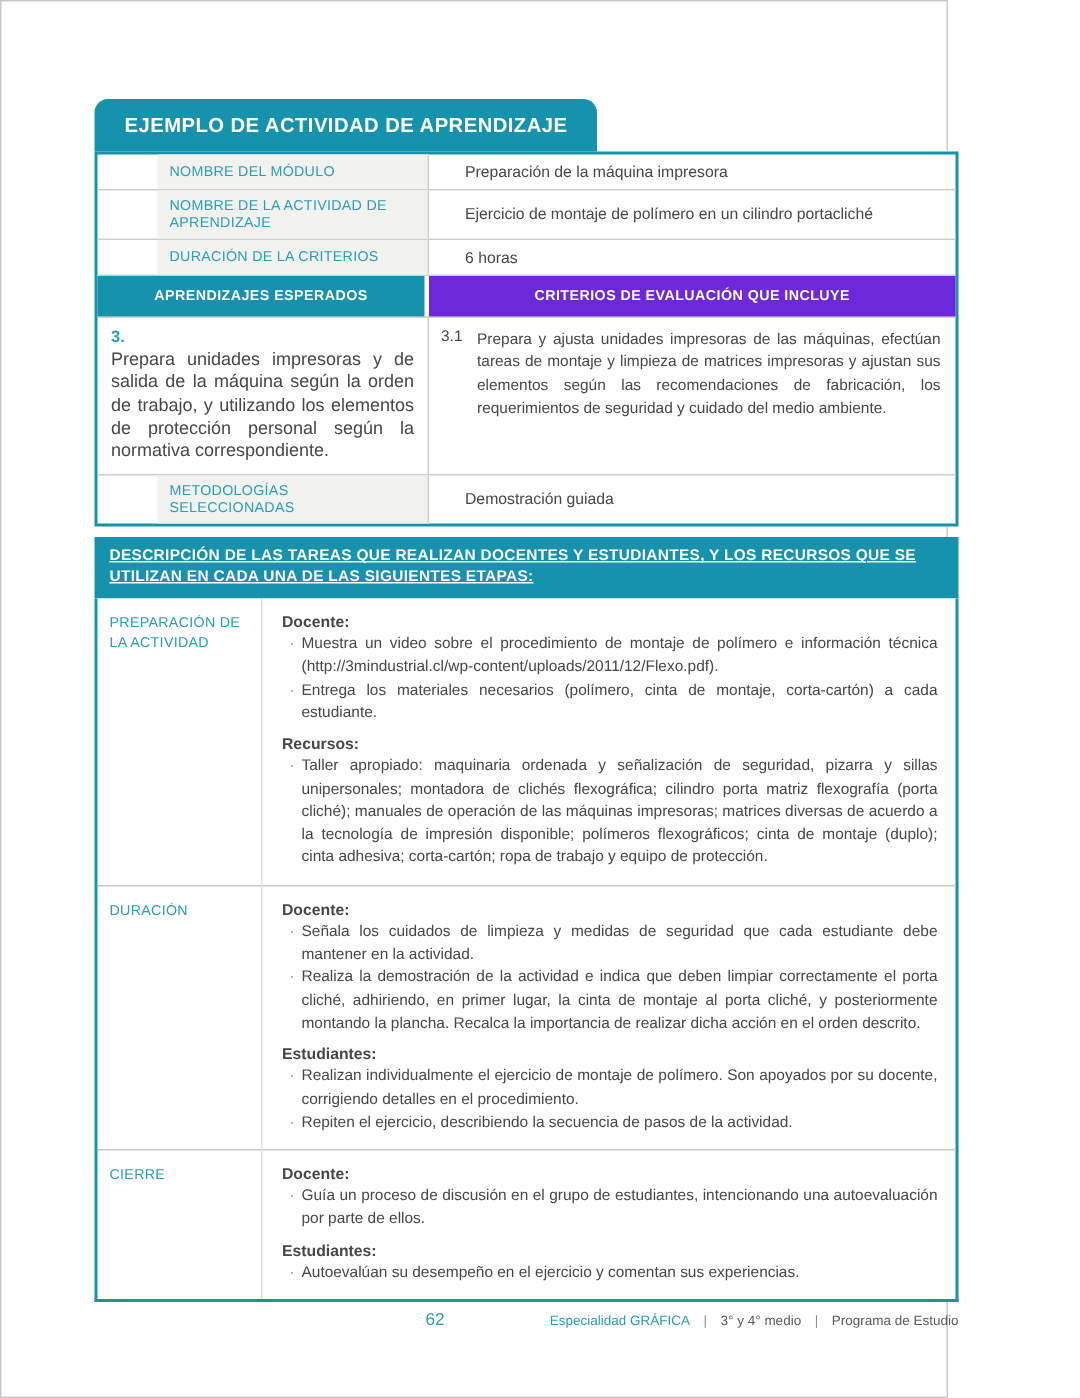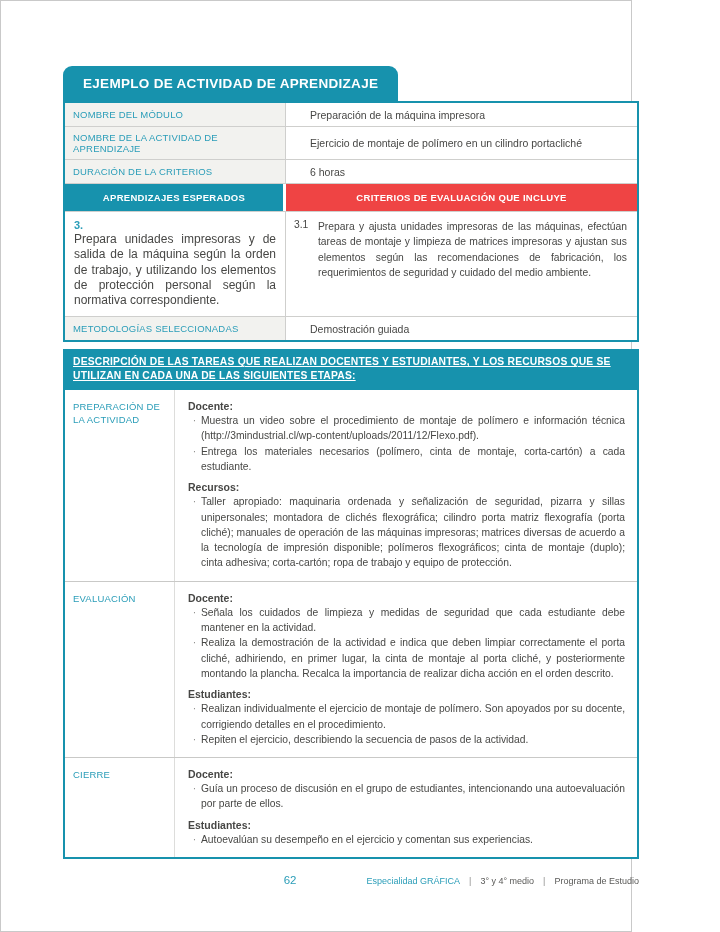--- a/index.html
+++ b/index.html
@@ -20,31 +20,32 @@
     border-radius:9px 9px 0 0;
   }
 
   
   .info-table { border:2px solid #1792ad; background:#fff; }
   .i-row { display:grid; grid-template-columns:221px 1fr; border-bottom:1px solid #cfcfcd; }
   .i-label {
     background:#f2f2ef; color:#2a9db8; font-size:9.5px; letter-spacing:.2px;
     padding:5px 8px; border-right:1px solid #cfcfcd; display:flex; align-items:center;
     min-height:23px;
+    margin-left:40px;
   }
   .i-value { font-size:10.5px; padding:5px 24px; display:flex; align-items:center; }
 
   .hdr-row { display:grid; grid-template-columns:221px 1fr; border-bottom:1px solid #cfcfcd; }
   .hdr-left, .hdr-right {
     color:#fff; font-size:9.5px; font-weight:bold; letter-spacing:.3px;
     text-align:center; display:flex; align-items:center; justify-content:center;
     min-height:27px; padding:4px 6px;
   }
   .hdr-left { background:#1792ad; border-right:3px solid #ffffff; }
-  .hdr-right { background:#ef4444; }
+  .hdr-right { background:#6d28d9; }
 
   .ae-row { display:grid; grid-template-columns:221px 1fr; border-bottom:1px solid #cfcfcd; min-height:92px; }
   .ae-cell { padding:7px 9px 8px 9px; border-right:1px solid #cfcfcd; }
   .ae-num { color:#2a9db8; font-weight:bold; font-size:11px; margin-bottom:1px; }
   .ae-text { font-size:12px; line-height:15.3px; text-align:justify; }
   .ce-cell { padding:7px 10px 8px 8px; display:flex; align-items:flex-start; }
   .ce-num { font-size:10.3px; flex:none; width:24px; }
   .ce-text { font-size:10.3px; line-height:15.3px; text-align:justify; }
 
   .met-row { display:grid; grid-template-columns:221px 1fr; }
@@ -143,21 +144,21 @@
           </div>
           <div class="group-heading">Recursos:</div>
           <div class="bullet">
             <span class="marker">·</span>
             <span class="btxt">Taller apropiado: maquinaria ordenada y señalización de seguridad, pizarra y sillas unipersonales; montadora de clichés flexográfica; cilindro porta matriz flexografía (porta cliché); manuales de operación de las máquinas impresoras; matrices diversas de acuerdo a la tecnología de impresión disponible; polímeros flexográficos; cinta de montaje (duplo); cinta adhesiva; corta-cartón; ropa de trabajo y equipo de protección.</span>
           </div>
         </div>
       </div>
 
       <div class="stage-row row-exec">
-        <div class="stage-label">EVALUACIÓN</div>
+        <div class="stage-label">DURACIÓN</div>
         <div class="stage-body">
           <div class="group-heading">Docente:</div>
           <div class="bullet">
             <span class="marker">·</span>
             <span class="btxt">Señala los cuidados de limpieza y medidas de seguridad que cada estudiante debe mantener en la actividad.</span>
           </div>
           <div class="bullet">
             <span class="marker">·</span>
             <span class="btxt">Realiza la demostración de la actividad e indica que deben limpiar correctamente el porta cliché, adhiriendo, en primer lugar, la cinta de montaje al porta cliché, y posteriormente montando la plancha. Recalca la importancia de realizar dicha acción en el orden descrito.</span>
           </div>

